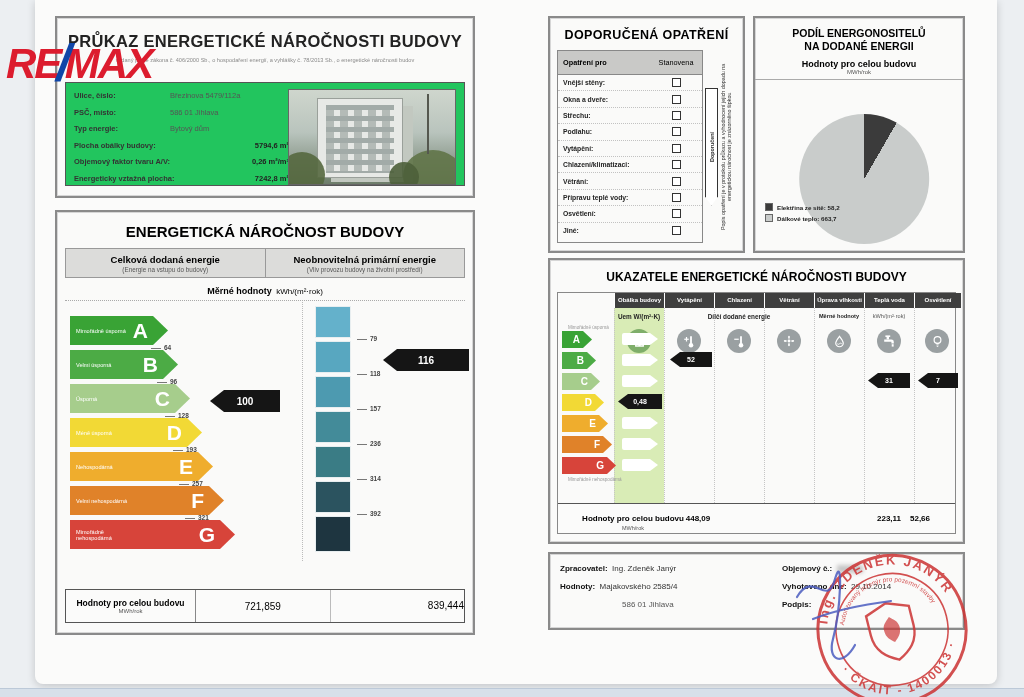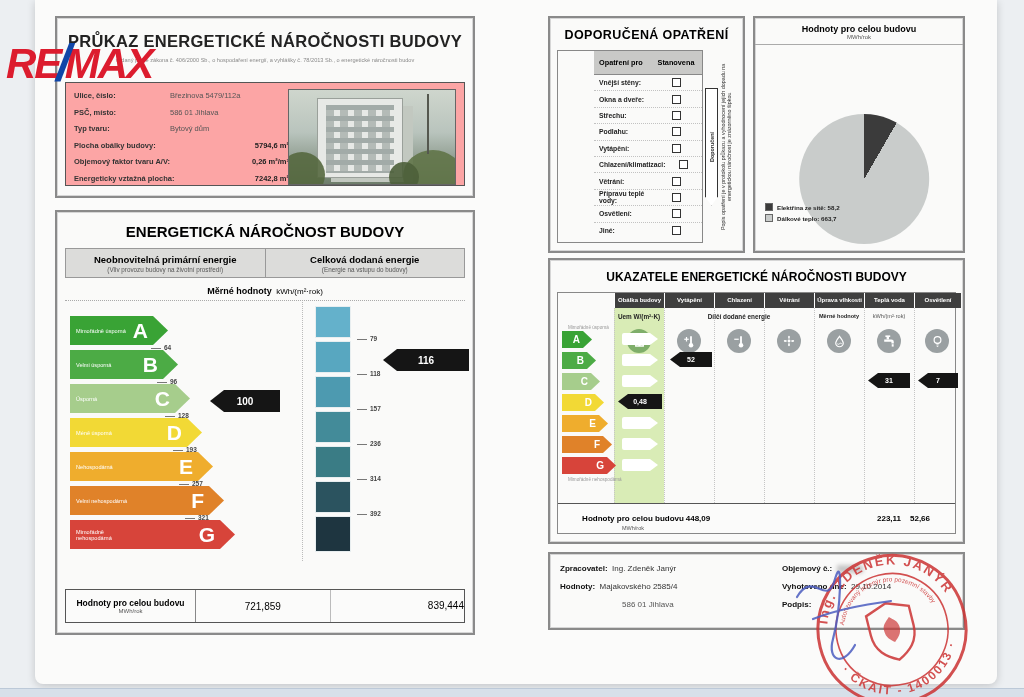--- a/index.html
+++ b/index.html
@@ -13,21 +13,21 @@
   .panel { position:absolute; border:2px solid #8a8a8a; box-shadow:inset 0 0 0 1px #d6d6d6; background:#fafaf9; }
 
   
   .remax { position:absolute; left:6px; top:30px; font-weight:bold; font-style:italic; font-size:42px; letter-spacing:-2px; z-index:30; }
   .remax .re,.remax .max { color:#dc1c2e; }
   .remax .slash { color:#1046a8; font-size:52px; position:relative; top:3px; margin:0 -4px; }
 
   
   .p1-title { text-align:center; font-weight:bold; font-size:16.5px; color:#222; margin-top:14px; letter-spacing:.3px; }
   .p1-sub { text-align:center; font-size:5.6px; color:#8a8a8a; margin-top:6px; filter:blur(.4px); padding:0 30px; }
-  .infobox { position:absolute; left:8px; top:64px; right:8px; bottom:10px; border:1.5px solid #555; background:#fca5a5; }
+  .infobox { position:absolute; left:8px; top:64px; right:8px; bottom:10px; border:1.5px solid #555; background:#22c55e; }
   .fields { position:absolute; left:8px; top:8px; width:215px; }
   .frow { display:flex; margin-bottom:7.5px; font-size:7.5px; color:#333; }
   .frow .lab { font-weight:bold; width:96px; }
   .frow .val { color:#555; }
   .frow .val.num { font-weight:bold; color:#222; text-align:right; flex:1; }
   .photo { position:absolute; right:8px; top:6px; width:168px; height:96px; border:1.5px solid #666; overflow:hidden;
            background:linear-gradient(180deg,#cfd6cd 0%,#b9c4bd 45%,#8f9c8f 75%,#6d7d6a 100%); }
   .bldg { position:absolute; left:28px; top:8px; width:86px; height:80px; background:#e7e9e6; border:1px solid #9aa09a;
           box-shadow:12px 6px 0 -2px #c2c8c0; }
   .bldg-windows { position:absolute; inset:6px 8px 4px 8px;
@@ -58,24 +58,24 @@
   .bluebox { position:absolute; left:250px; width:36px; height:32px; border:1px solid #e8eef0; }
   .totals-row { position:absolute; left:8px; right:8px; bottom:10px; height:34px; border:1.5px solid #555; display:flex; align-items:center; background:#fbfbfa; }
   .totals-row .tl { width:130px; text-align:center; border-right:1px solid #888; align-self:stretch; display:flex; flex-direction:column; justify-content:center; }
   .totals-row .tl b { font-size:8.5px; }
   .totals-row .tl span { font-size:6px; color:#555; }
   .totals-row .tv { flex:1; text-align:center; font-weight:normal; font-size:10px; }
   .totals-row .tv + .tv { border-left:1px solid #bbb; align-self:stretch; line-height:31px;text-align:right; }
 
   
   .p3-title { text-align:center; font-weight:bold; font-size:12.5px; margin-top:10px; letter-spacing:.4px; }
-  .meas-table { position:absolute; left:7px; top:32px; right:40px; bottom:8px; border:1px solid #888;padding-left:36px; }
+  .meas-table { position:absolute; left:7px; top:32px; right:40px; bottom:8px; border:1px solid #888; }
   .meas-head { display:flex; background:#c9c9c7; border-bottom:1px solid #888; height:24px; align-items:center; }
   .meas-head .h1 { font-weight:bold; font-size:7.3px; padding-left:5px; flex:1; }
-  .meas-head .h2 { font-weight:bold; font-size:7.3px; width:52px; text-align:center; }
+  .meas-head .h2 { font-weight:normal; font-size:7.3px; width:52px; text-align:center; }
   .meas-row { display:flex; align-items:center; height:16.4px; border-bottom:1px dotted #c2c2c2; }
   .meas-row:last-child { border-bottom:none; }
   .meas-row .ml { flex:1; font-weight:bold; font-size:6.8px; padding-left:5px; color:#222; }
   .meas-row .mc { width:52px; display:flex; justify-content:center; }
   .checkbox { width:9px; height:9px; border:1.6px solid #333; background:#fff; }
   .meas-side { position:absolute; right:6px; top:32px; bottom:8px; width:32px; display:flex; align-items:center; }
   .side-note { writing-mode:vertical-rl; transform:rotate(180deg); font-size:5.4px; color:#333; line-height:6.4px; height:100%; text-align:center; width:16px; }
   .side-arrow { width:13px; height:118px; border:1.2px solid #333; background:#fff; position:relative; margin-right:2px;
                 clip-path:polygon(0 0,100% 0,100% calc(100% - 9px),50% 100%,0 calc(100% - 9px)); display:flex; align-items:center; justify-content:center; }
   .side-arrow span { writing-mode:vertical-rl; transform:rotate(180deg); font-size:5.4px; font-weight:bold; color:#333; }
@@ -137,21 +137,21 @@
     <div class="fields">
       <div class="frow">
           <span class="lab">Ulice, číslo:</span>
           <span class="val">Březinova 5479/112a</span>
         </div>
       <div class="frow">
           <span class="lab">PSČ, místo:</span>
           <span class="val">586 01  Jihlava</span>
         </div>
       <div class="frow">
-          <span class="lab">Typ tvaru:</span>
+          <span class="lab">Typ energie:</span>
           <span class="val">Bytový dům</span>
         </div>
       <div class="frow">
           <span class="lab" style="width:140px">Plocha obálky budovy:</span>
           <span class="val num">5794,6 m²</span>
         </div>
       <div class="frow">
           <span class="lab" style="width:140px">Objemový faktor tvaru A/V:</span>
           <span class="val num">0,26 m²/m³</span>
         </div>
@@ -169,26 +169,26 @@
       <div class="tree" style="right:36px; bottom:-8px; width:30px; height:30px; background:#4c5f3a;"></div>
       <div class="pole"></div>
     </div>
   </div>
 </div>
 
 <div class="panel" style="left:55px; top:210px; width:420px; height:425px;">
   <div class="p2-title">ENERGETICKÁ NÁROČNOST BUDOVY</div>
   <div class="rate-head">
     <div class="rate-col">
+      <div class="t">Celková dodaná energie</div>
+      <div class="s">(Energie na vstupu do budovy)</div>
+    </div>
+    <div class="rate-col">
       <div class="t">Neobnovitelná primární energie</div>
       <div class="s">(Vliv provozu budovy na životní prostředí)</div>
-    </div>
-    <div class="rate-col">
-      <div class="t">Celková dodaná energie</div>
-      <div class="s">(Energie na vstupu do budovy)</div>
     </div>
   </div>
   <div class="merne">
     <b>Měrné hodnoty</b>&nbsp;&nbsp;<span>kWh/(m²·rok)</span>
   </div>
   <div class="chart-area">
     <div class="chart-divider"></div>
 
     <div class="cls-arrow" style="top: 14px; width: 98px; background: rgb(57, 163, 53);">
         <span class="lbl">Mimořádně úsporná</span>
@@ -330,20 +330,24 @@
   </div>
   <div class="meas-side">
     <div class="side-arrow">
         <span>Doporučení</span>
       </div>
     <div class="side-note">Popis opatření je v protokolu průkazu a vyhodnocení jejich dopadu na energetickou náročnost je znázorněno šipkou</div>
   </div>
 </div>
 
 <div class="panel" style="left:753px; top:16px; width:212px; height:237px;">
+  <div class="p4-title">
+    <div>PODÍL ENERGONOSITELŮ</div>
+    <div>NA DODANÉ ENERGII</div>
+  </div>
   <div class="p4-subwrap">
     <div class="p4-sub">Hodnoty pro celou budovu</div>
     <div class="p4-unit">MWh/rok</div>
   </div>
   <div class="pie"></div>
   <div class="legend">
     <div class="legend-row">
       <span class="legend-swatch" style="background: rgb(59, 59, 59);"></span>
       <span>Elektřina ze sítě: 58,2</span>
     </div>

